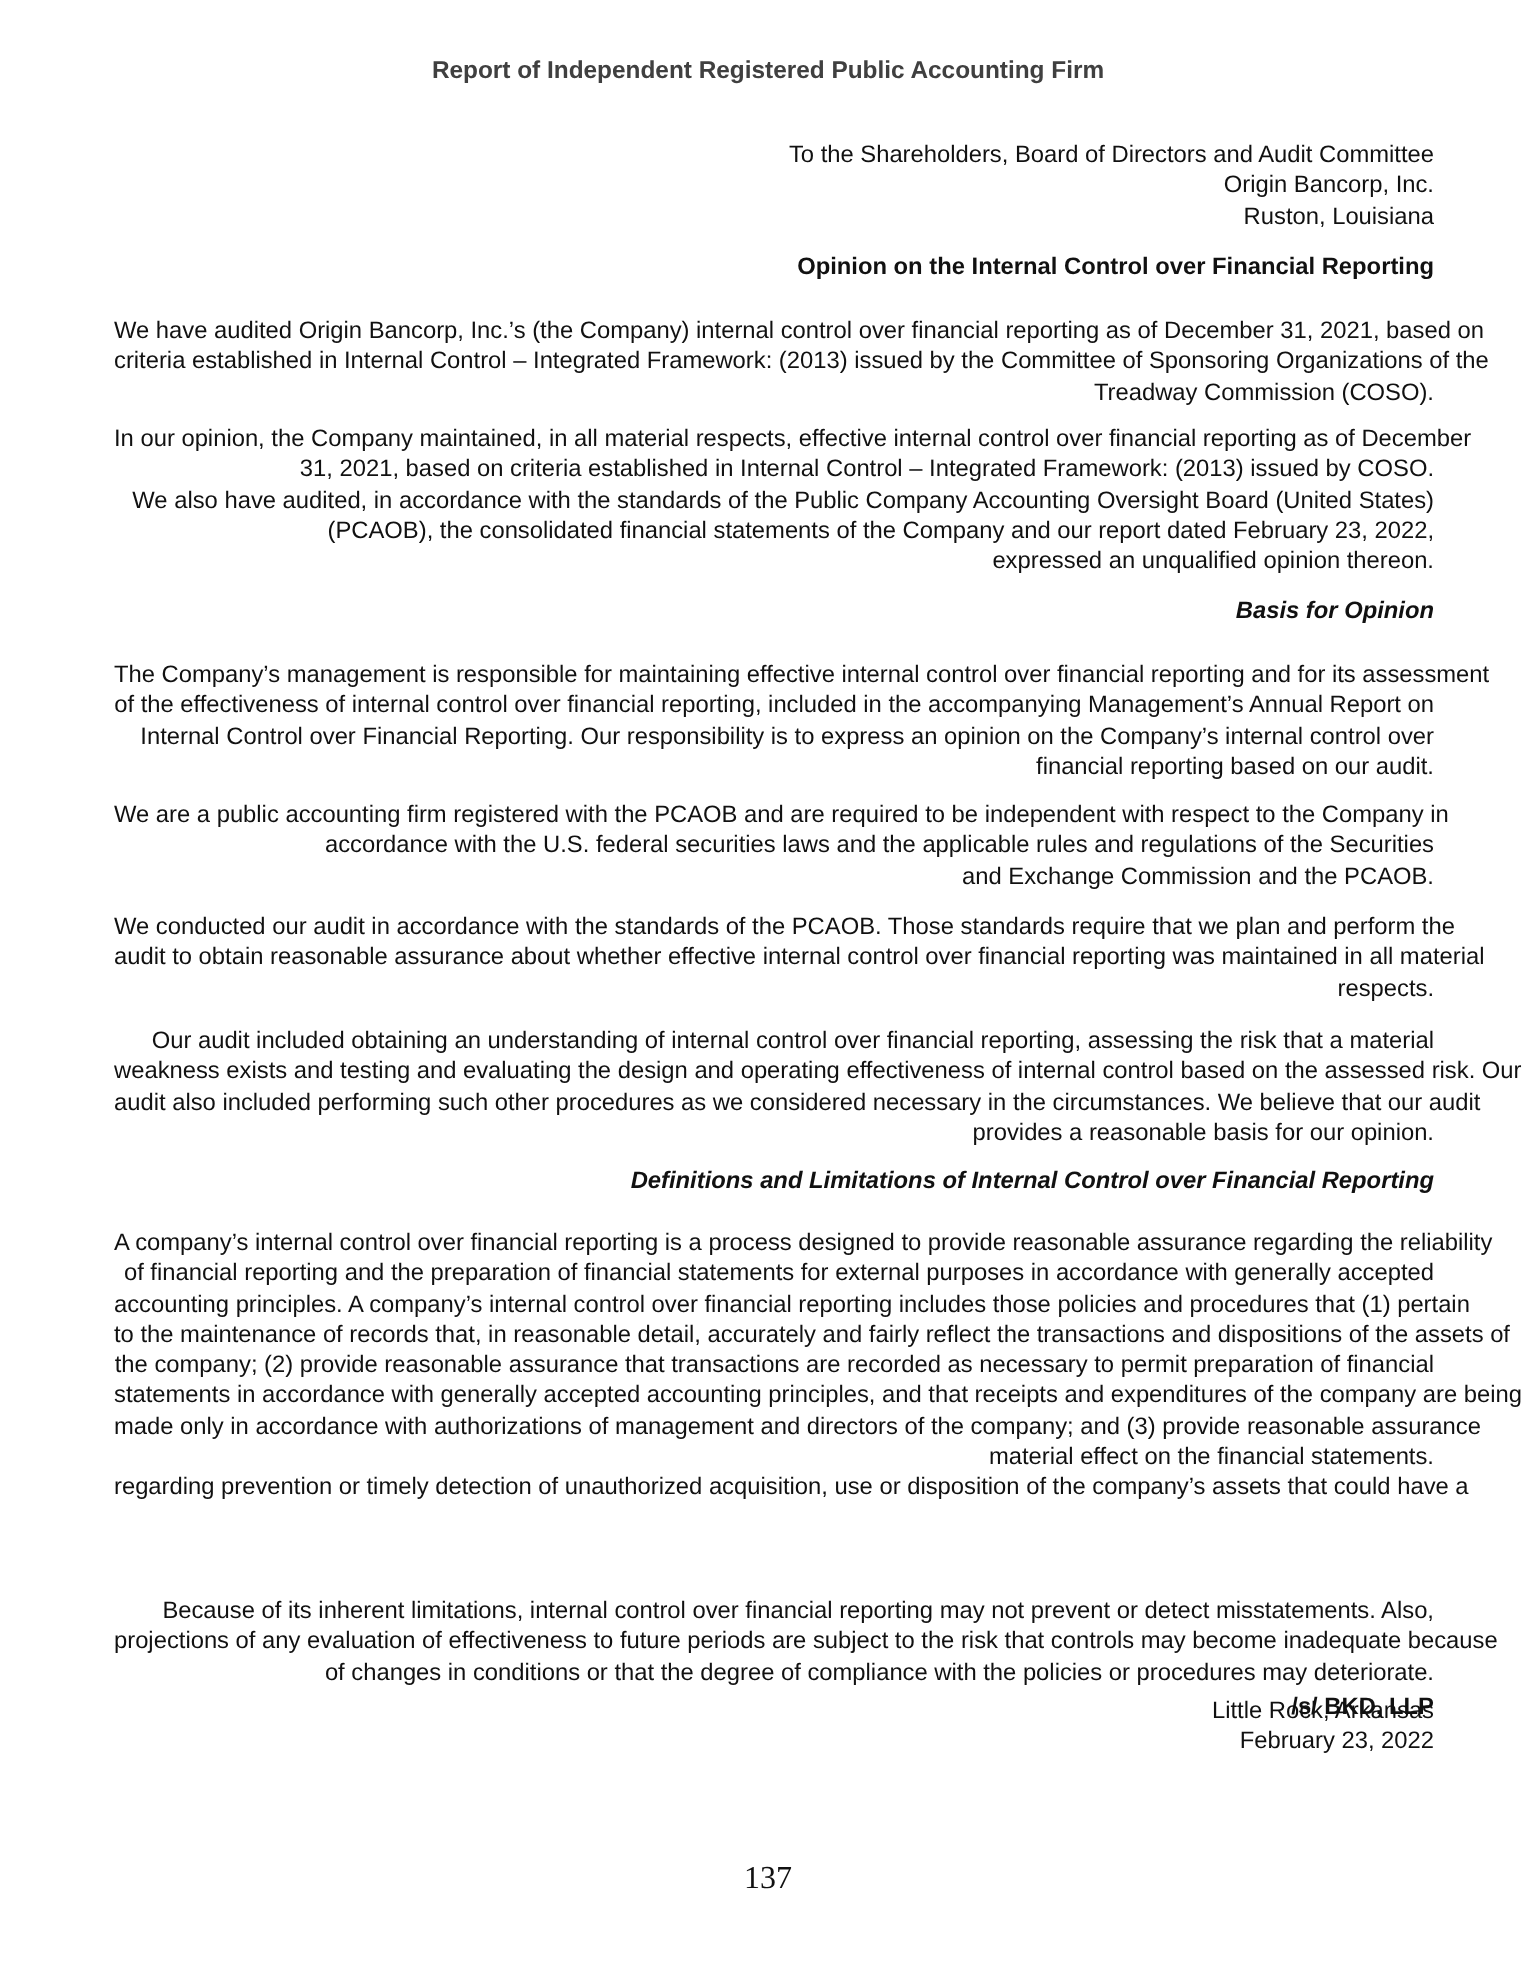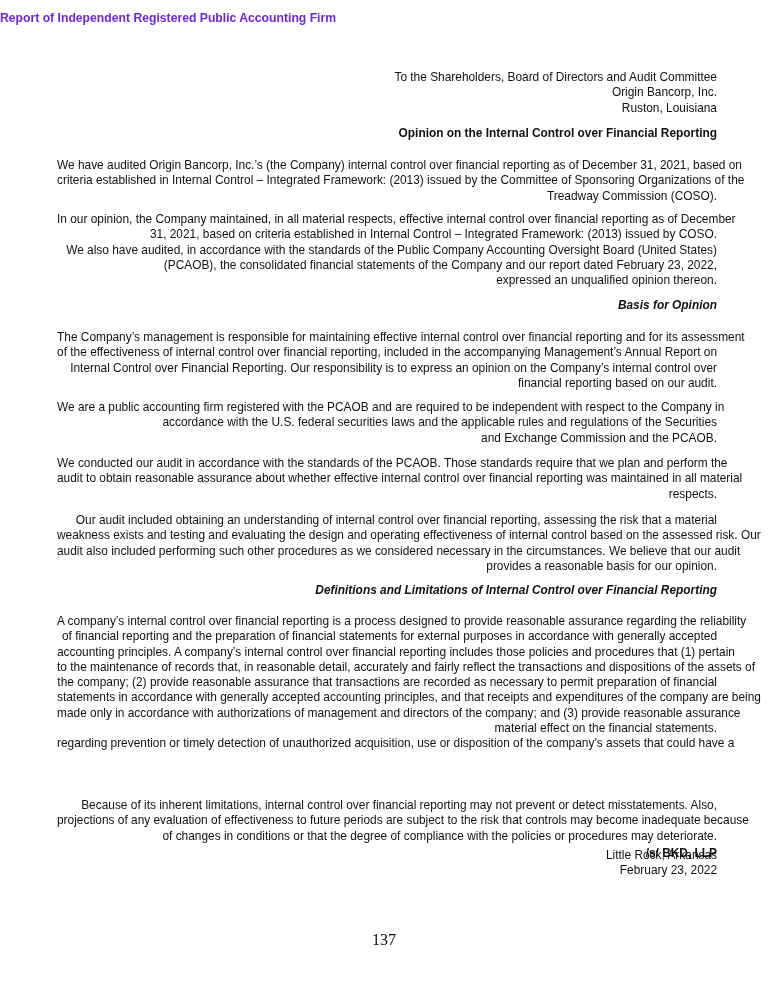--- a/index.html
+++ b/index.html
@@ -1,20 +1,21 @@
 <!DOCTYPE html>
 <html><head>
   <meta charset="utf-8">
   <style>
     html, body { margin: 0; padding: 0; background: #ffffff; }
     body { width: 768px; height: 993px; position: relative; overflow: hidden; color: #111; }
     .page-title {
-      position: absolute; left: 0; right: 0; top: 11px;
+      position: absolute; left: 0; right: 0; top: 28px;
+      text-align: center;
       font-family: "Liberation Sans", sans-serif;
-      font-weight: bold; font-size: 12.2px; color: #6d28d9;
+      font-weight: bold; font-size: 12.2px; color: #404040;
     }
     .body-text {
       position: absolute; left: 57px; width: 660px;
       font-family: Liberation Sans, sans-serif;
       font-size: 11.9px; line-height: 15.3px; color: #111; text-align: right;
     }
     .line { display: block; white-space: nowrap; }
     .bold { font-weight: bold; }
     .bold-italic { font-weight: bold; font-style: italic; }
     .page-number {

